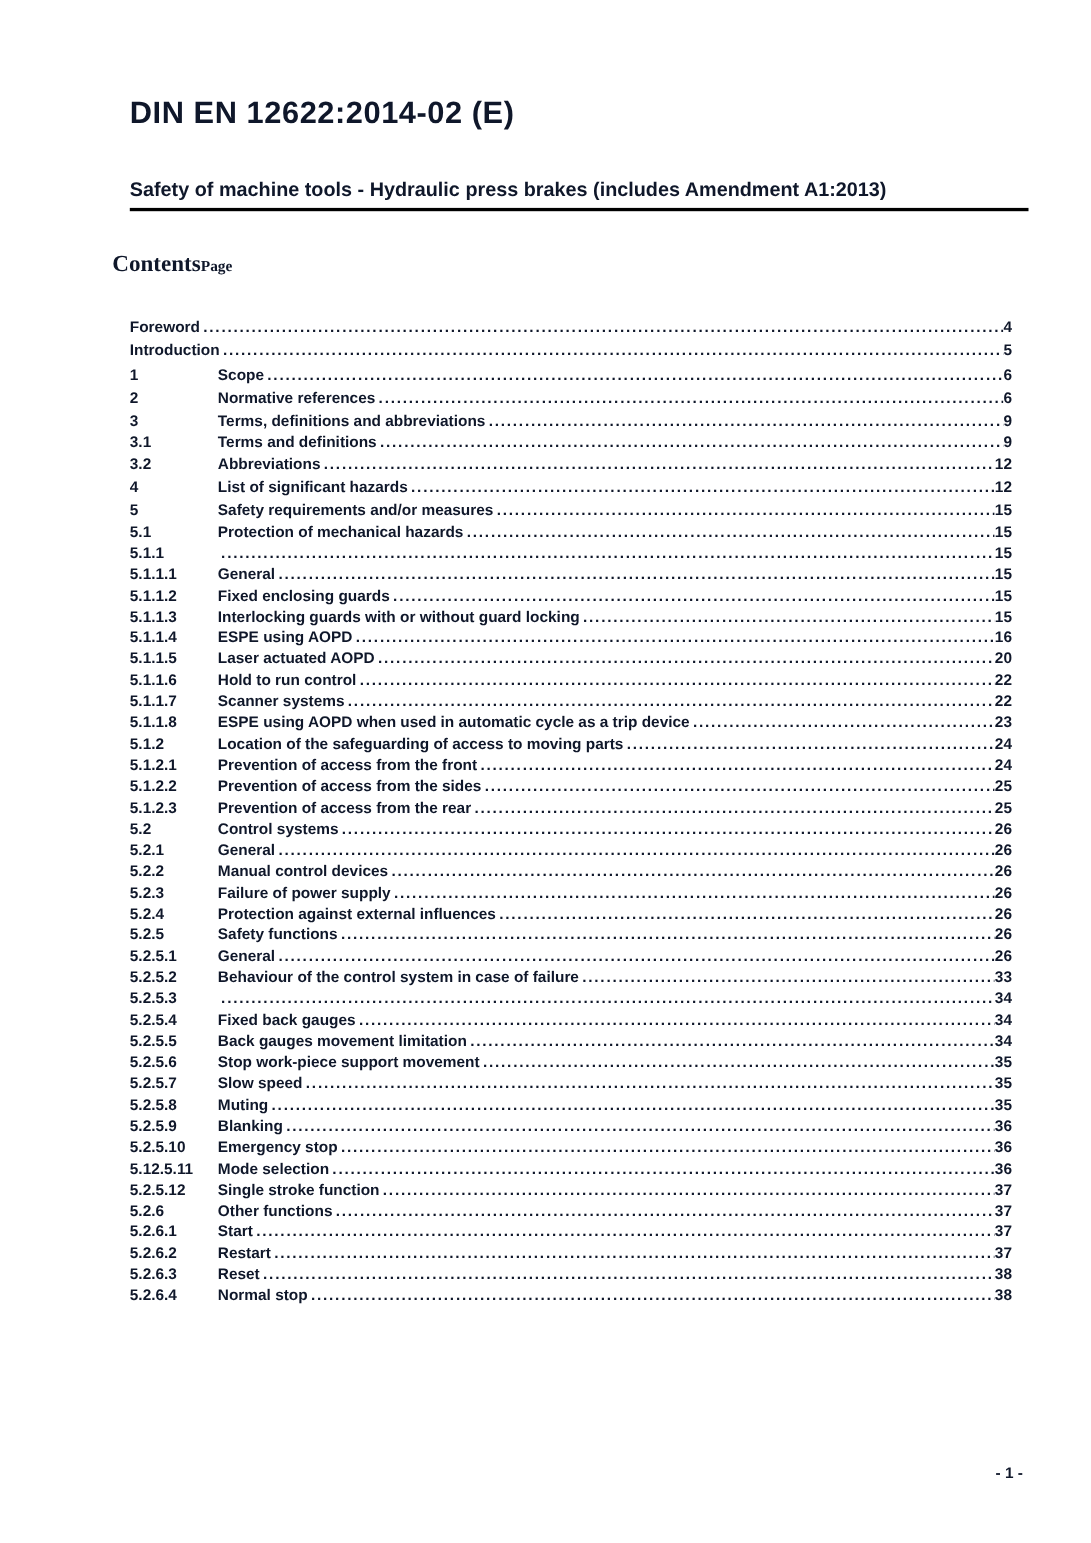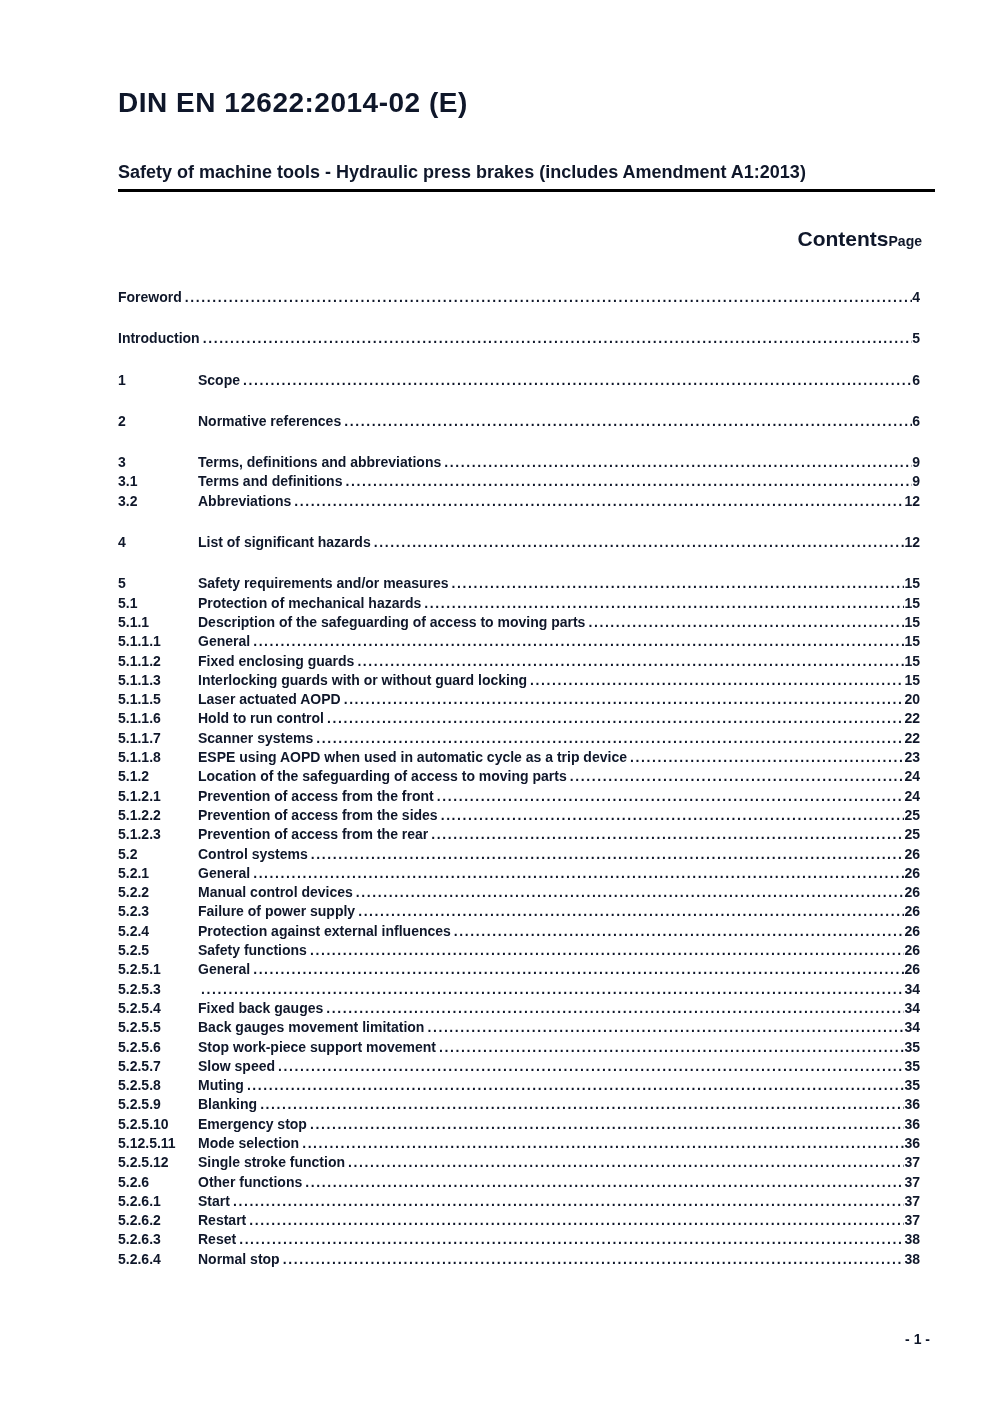--- a/index.html
+++ b/index.html
@@ -38,22 +38,23 @@
     padding-bottom: 6px;
     border-bottom: 3px solid #000000;
     white-space: nowrap;
   }
   .contents-row {
     position: absolute;
     left: 102px;
     right: 70px;
     top: 226px;
     display: flex;
-    justify-content: flex-end;
+    justify-content: flex-start;
     align-items: baseline;
+    font-family: Liberation Serif, serif;
   }
   .contents-heading {
     margin: 0;
     font-size: 21px;
     line-height: 26px;
   }
   .page-col-label {
     font-size: 14px;
     line-height: 18px;
   }
@@ -64,21 +65,21 @@
     top: 288px;
   }
   .toc-row {
     display: flex;
     align-items: flex-end;
     line-height: 19.3px;
     font-size: 14px;
     padding-right: 15px;
   }
   .toc-row.group-start {
-    margin-top: 22px;
+    margin-top: 2px;
   }
   .toc-num {
     width: 80px;
     flex: 0 0 80px;
     white-space: nowrap;
   }
   .toc-title {
     flex: 0 0 auto;
     white-space: nowrap;
   }
@@ -175,21 +176,20 @@
     <span class="toc-page">15</span>
   </div>
       <div class="toc-row">
     <span class="toc-num">5.1</span>
     <span class="toc-title">Protection of mechanical hazards</span>
     <span class="toc-leader"></span>
     <span class="toc-page">15</span>
   </div>
       <div class="toc-row">
     <span class="toc-num">5.1.1</span>
-    <span class="toc-title">Description of the safeguarding of access to moving parts</span>
     <span class="toc-leader"></span>
     <span class="toc-page">15</span>
   </div>
       <div class="toc-row">
     <span class="toc-num">5.1.1.1</span>
     <span class="toc-title">General</span>
     <span class="toc-leader"></span>
     <span class="toc-page">15</span>
   </div>
       <div class="toc-row">
@@ -198,20 +198,26 @@
     <span class="toc-leader"></span>
     <span class="toc-page">15</span>
   </div>
       <div class="toc-row">
     <span class="toc-num">5.1.1.3</span>
     <span class="toc-title">Interlocking guards with or without guard locking</span>
     <span class="toc-leader"></span>
     <span class="toc-page">15</span>
   </div>
       <div class="toc-row">
+    <span class="toc-num">5.1.1.4</span>
+    <span class="toc-title">ESPE using AOPD</span>
+    <span class="toc-leader"></span>
+    <span class="toc-page">16</span>
+  </div>
+      <div class="toc-row">
     <span class="toc-num">5.1.1.5</span>
     <span class="toc-title">Laser actuated AOPD</span>
     <span class="toc-leader"></span>
     <span class="toc-page">20</span>
   </div>
       <div class="toc-row">
     <span class="toc-num">5.1.1.6</span>
     <span class="toc-title">Hold to run control</span>
     <span class="toc-leader"></span>
     <span class="toc-page">22</span>
@@ -288,20 +294,26 @@
     <span class="toc-leader"></span>
     <span class="toc-page">26</span>
   </div>
       <div class="toc-row">
     <span class="toc-num">5.2.5.1</span>
     <span class="toc-title">General</span>
     <span class="toc-leader"></span>
     <span class="toc-page">26</span>
   </div>
       <div class="toc-row">
+    <span class="toc-num">5.2.5.2</span>
+    <span class="toc-title">Behaviour of the control system in case of failure</span>
+    <span class="toc-leader"></span>
+    <span class="toc-page">33</span>
+  </div>
+      <div class="toc-row">
     <span class="toc-num">5.2.5.3</span>
     <span class="toc-leader"></span>
     <span class="toc-page">34</span>
   </div>
       <div class="toc-row">
     <span class="toc-num">5.2.5.4</span>
     <span class="toc-title">Fixed back gauges</span>
     <span class="toc-leader"></span>
     <span class="toc-page">34</span>
   </div>

